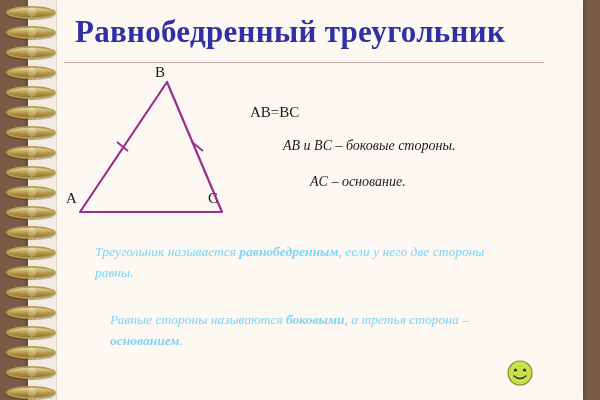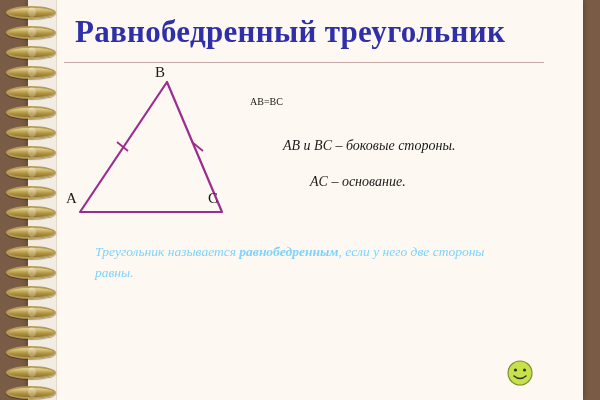--- a/index.html
+++ b/index.html
@@ -100,22 +100,22 @@
   #label-C { left: 146px; top: 126px; }
 
   
   .eq {
     position: absolute;
     font-family: "Liberation Serif", serif;
     color: #1a1a1a;
     white-space: nowrap;
   }
   #eq1 {
-    left: 250px; top: 96px;
-    font-size: 10px;
+    left: 250px; top: 104px;
+    font-size: 15px;
   }
   #eq2 {
     left: 283px; top: 138px;
     font-size: 14px;
     font-style: italic;
   }
   #eq3 {
     left: 310px; top: 174px;
     font-size: 14px;
     font-style: italic;
@@ -187,20 +187,23 @@
   </div>
 
   <div class="eq" id="eq1">AB=BC</div>
   <div class="eq" id="eq3">AC – основание.</div>
   <div class="eq" id="eq2">AB и BC – боковые стороны.</div>
 
   <div class="para" id="para1">
     <span>Треугольник называется </span><b>равнобедренным</b><span>, если у него две стороны равны.</span>
   </div>
 
+  <div class="para" id="para2">
+    <span>Равные стороны называются </span><b>боковыми</b><span>, а третья сторона – </span><b>основанием</b><span>.</span>
+  </div>
 
   <svg id="smiley" viewBox="0 0 28 28">
     <circle cx="14" cy="14" r="12" fill="#c6e14a" stroke="#7d8f2e" stroke-width="1.2"></circle>
     <circle cx="9.5" cy="11" r="1.6" fill="#333"></circle>
     <circle cx="18.5" cy="11" r="1.6" fill="#333"></circle>
     <path d="M8 17 Q14 22 20 17" fill="none" stroke="#333" stroke-width="1.6" stroke-linecap="round"></path>
   </svg>
 
 </div>
 

